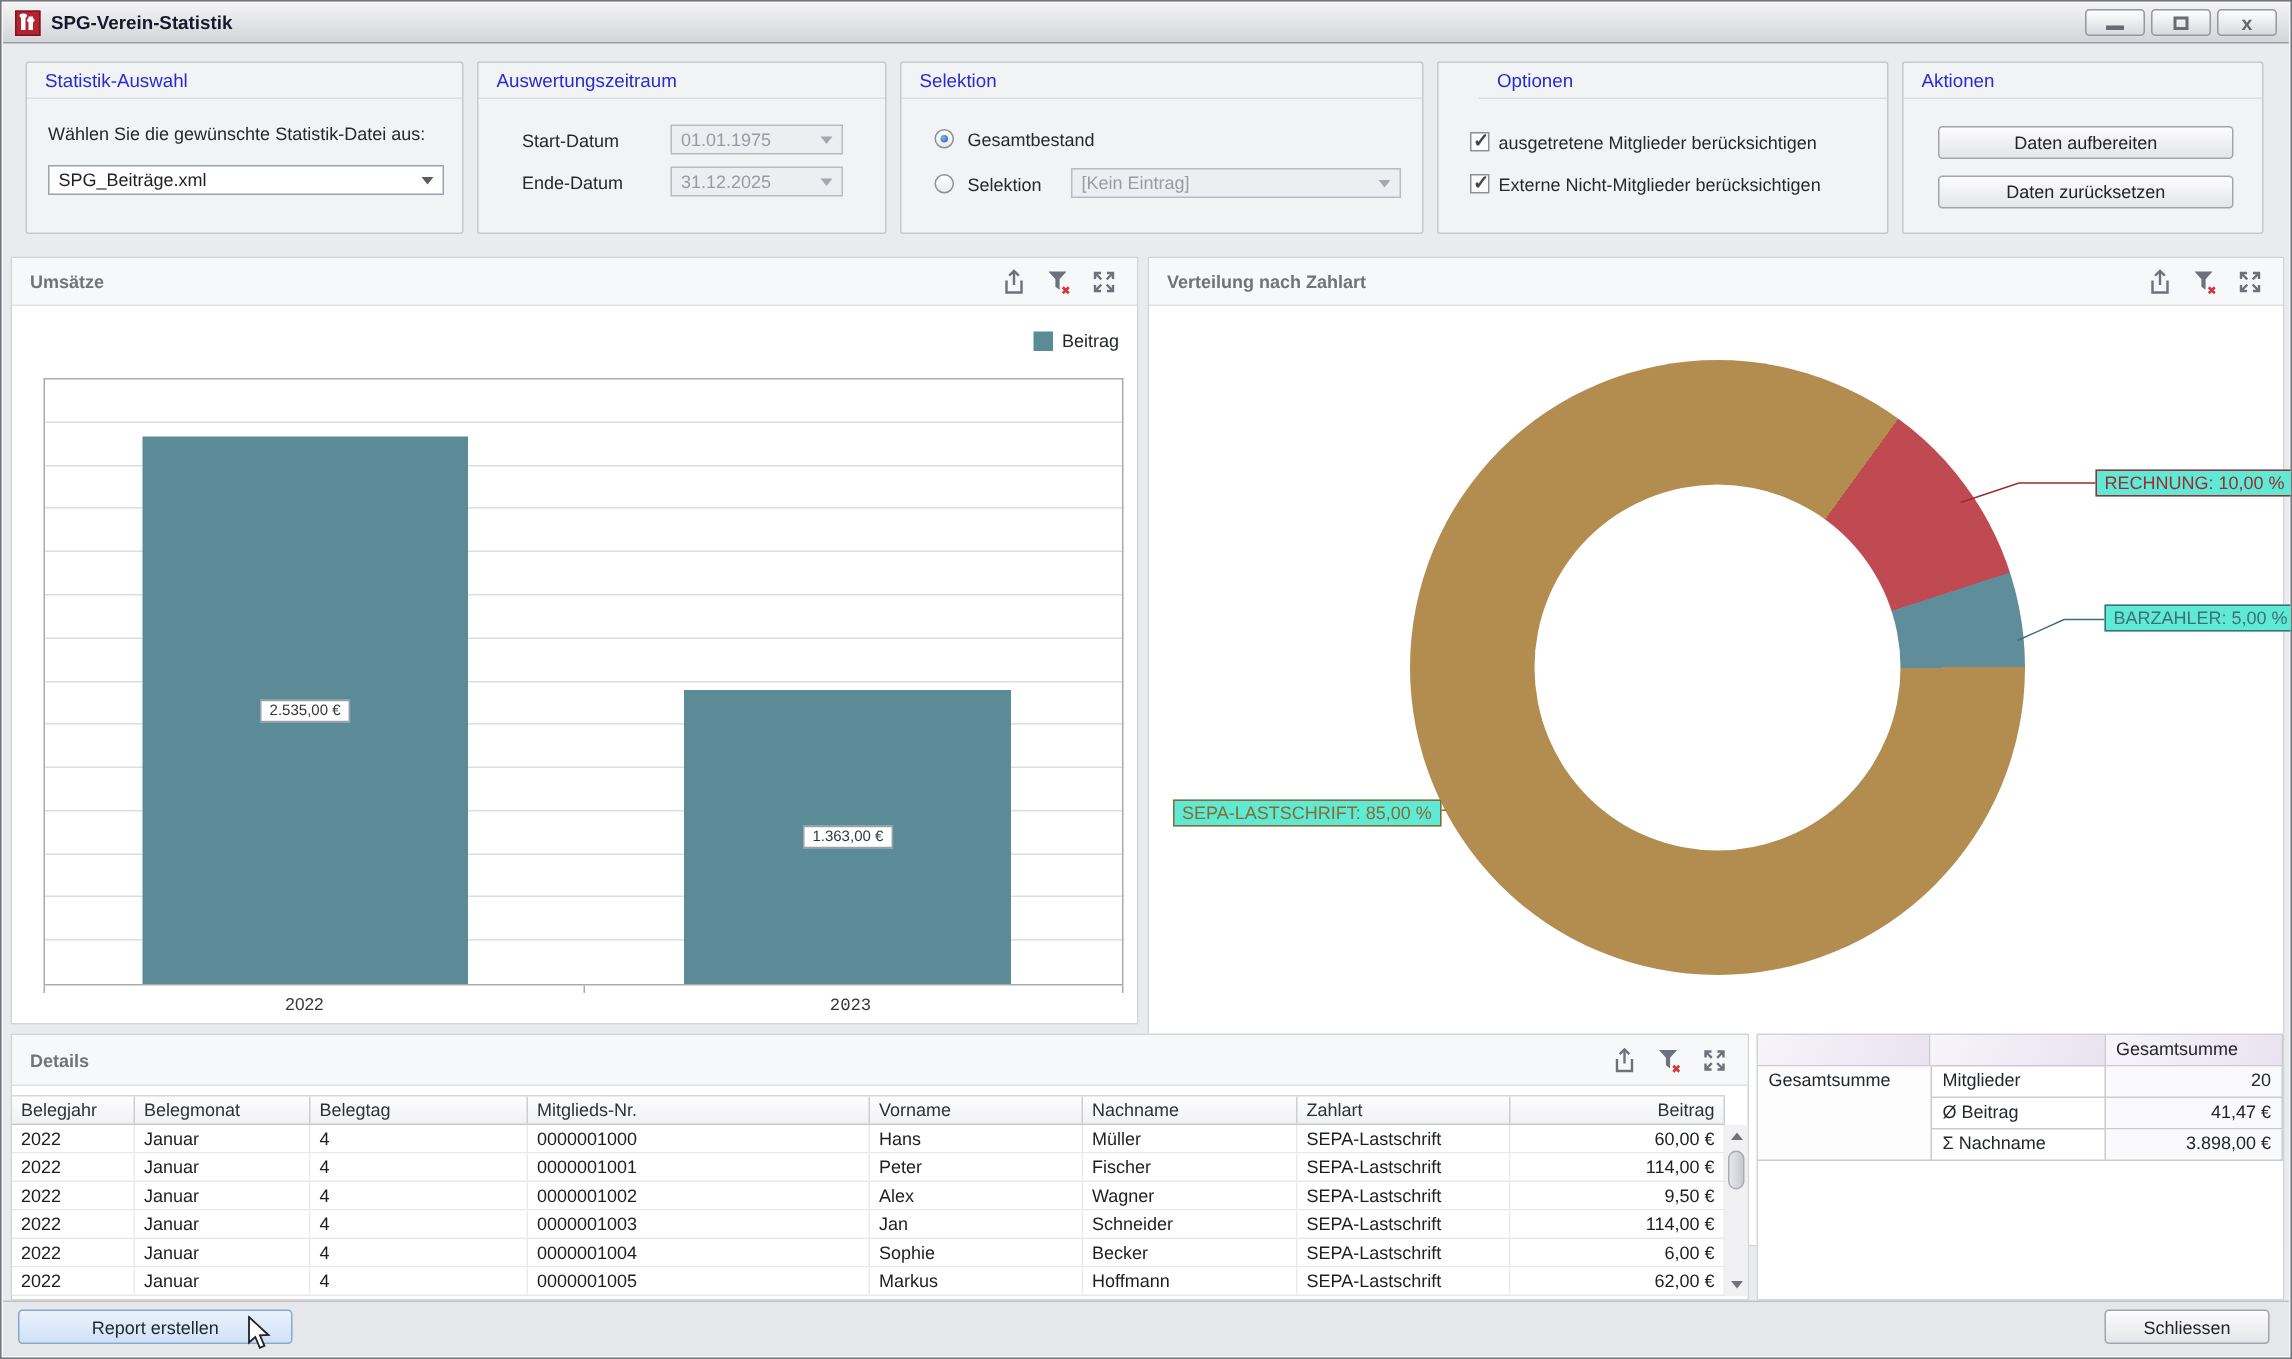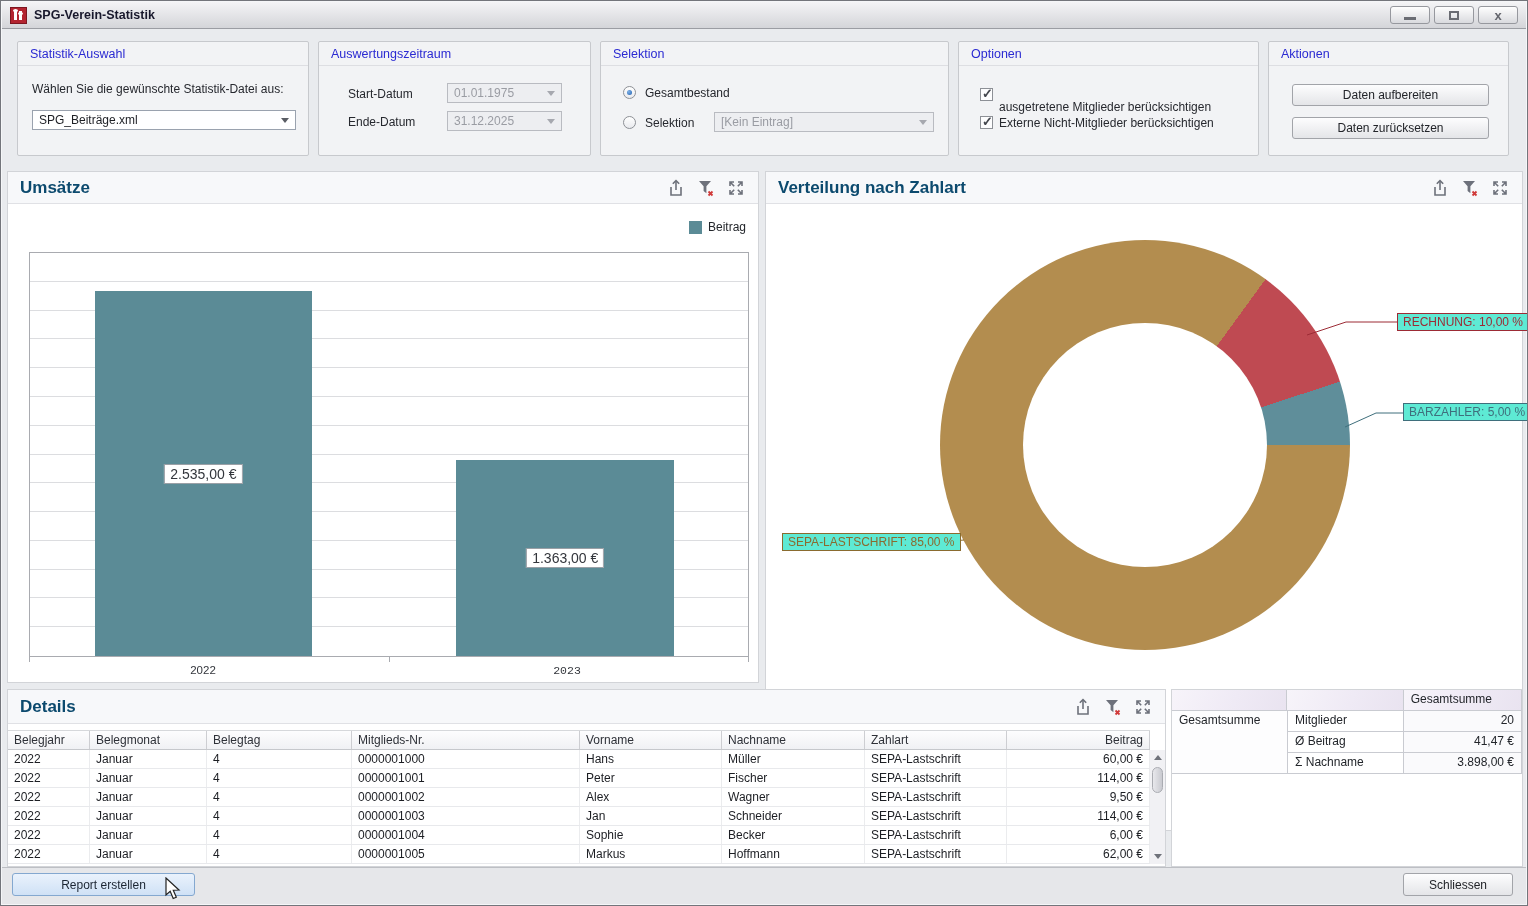--- a/index.html
+++ b/index.html
@@ -34,21 +34,21 @@
     position:absolute; top:40px; height:115px;
     background:#f2f3f5; border:1px solid #c7c9cd; border-radius:2px;
   }
   .groupbox .gb-title {
     height:24px; line-height:24px; padding-left:12px; color:#2a2ad2;
     border-bottom:1px solid #dddee2; font-size:12.5px;
   }
   #gb-statistik { left:16px;  width:292px; }
   #gb-zeitraum  { left:317px; width:273px; }
   #gb-selektion { left:599px; width:349px; }
-  #gb-optionen  { left:957px; width:301px; }
+  #gb-optionen  { left:957px; width:301px;padding-left:27px; }
   #gb-aktionen  { left:1267px; width:241px; }
   .gb-label { position:absolute; color:#26282e; }
   .combo {
     position:absolute; background:#fff; border:1px solid #9aa2ae; height:20px;
     display:flex; align-items:center; padding:0 6px; color:#1d1f24;
   }
   .combo .arrow { margin-left:auto; width:0; height:0; border-left:4px solid transparent; border-right:4px solid transparent; border-top:5px solid #5a5d64; }
   .combo.disabled { background:#edeef1; color:#9a9ca3; border-color:#b9bbc1; }
   .combo.disabled .arrow { border-top-color:#a6a8af; }
   .radio { position:absolute; width:13px; height:13px; border-radius:50%; border:1px solid #8d9096; background:linear-gradient(#fff,#e9eaee); }
@@ -60,40 +60,40 @@
     background:linear-gradient(#fdfdfe,#e4e5e8); display:flex; align-items:center; justify-content:center;
     color:#222429; font-size:12px;
   }
   
   .panel { position:absolute; background:#fff; border:1px solid #d2d4d8; }
   .panel-header {
     position:absolute; left:0; right:0; top:0; height:32px;
     background:#f7f8fa; border-bottom:1px solid #e0e1e5;
     display:flex; align-items:center; padding:0 12px;
   }
-  .panel-title { font-weight:bold; font-size:17px; color:#0c4a6e; }
+  .panel-title { font-weight:bold; font-size:12px; color:#737373; }
   .icon-row { margin-left:auto; display:flex; gap:10px; align-items:center; }
   .icn { width:20px; height:20px; display:inline-flex; }
   #panel-umsaetze   { left:6px;  top:170px; width:752px; height:512px; }
   #panel-verteilung { left:764px; top:170px; width:758px; height:660px; }
   
   #legend { position:absolute; right:12px; top:48px; display:flex; align-items:center; gap:6px; }
   #legend .swatch { width:13px; height:13px; }
   #plot {
     position:absolute; left:21px; top:80px; width:720px; height:405px;
     border:1px solid #a9abb0; background:#fff;
   }
   .gridline { position:absolute; left:0; right:0; height:1px; background:#dcdde0; }
   .bar { position:absolute; bottom:0; width:30.3%; }
   .bar-fill { position:absolute; inset:0; }
   .bar-0 { left:9%; }
   .bar-1 { left:59.4%; }
   .bar-label {
     position:absolute; top:50%; left:50%; transform:translate(-50%,-50%);
-    background:#fff; border:1px solid #9aa0a6; padding:1px 5px; font-size:14px; color:#33363c; white-space:nowrap;
+    background:#fff; border:1px solid #9aa0a6; padding:1px 5px; font-size:10px; color:#33363c; white-space:nowrap;
   }
   .x-tick { position:absolute; top:485px; width:1px; height:5px; background:#a9abb0; }
   .x-label { position:absolute; top:492px; width:100px; text-align:center; color:#33363c; font-size:11.5px; }
   
   #donut { position:absolute; left:174px; top:68px; width:410px; height:410px; border-radius:50%; }
   #donut::after { content:""; position:absolute; left:20.25%; top:20.25%; width:59.5%; height:59.5%; border-radius:50%; background:#fff; }
   .callout {
     position:absolute; background:#5eead4; border:1px solid; padding:1px 5px;
     font-size:12px; white-space:nowrap;
   }
@@ -189,21 +189,21 @@
     <div class="gb-label" style="left:44px; top:74px;">Selektion</div>
     <div class="combo disabled" style="left:113px; top:70px; width:220px;">
       <span>[Kein Eintrag]</span>
       <span class="arrow"></span>
     </div>
   </div>
 
   <div class="groupbox" id="gb-optionen">
     <div class="gb-title">Optionen</div>
     <div class="checkbox checked" style="left:21px; top:46px;"></div>
-    <div class="gb-label" style="left:40px; top:58px;">ausgetretene Mitglieder berücksichtigen</div>
+    <div class="gb-label" style="left:40px; top:46px;">ausgetretene Mitglieder berücksichtigen</div>
     <div class="checkbox checked" style="left:21px; top:74px;"></div>
     <div class="gb-label" style="left:40px; top:74px;">Externe Nicht-Mitglieder berücksichtigen</div>
   </div>
 
   <div class="groupbox" id="gb-aktionen">
     <div class="gb-title">Aktionen</div>
     <div class="push-btn" style="left:23px; top:42px; width:197px;">Daten aufbereiten</div>
     <div class="push-btn" style="left:23px; top:75px; width:197px;">Daten zurücksetzen</div>
   </div>
 

